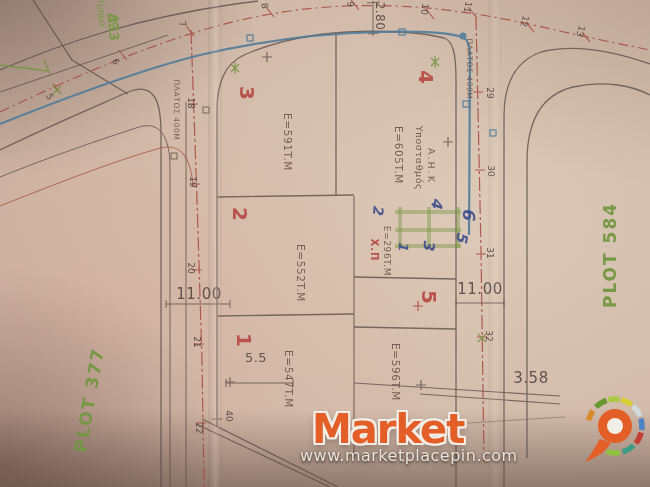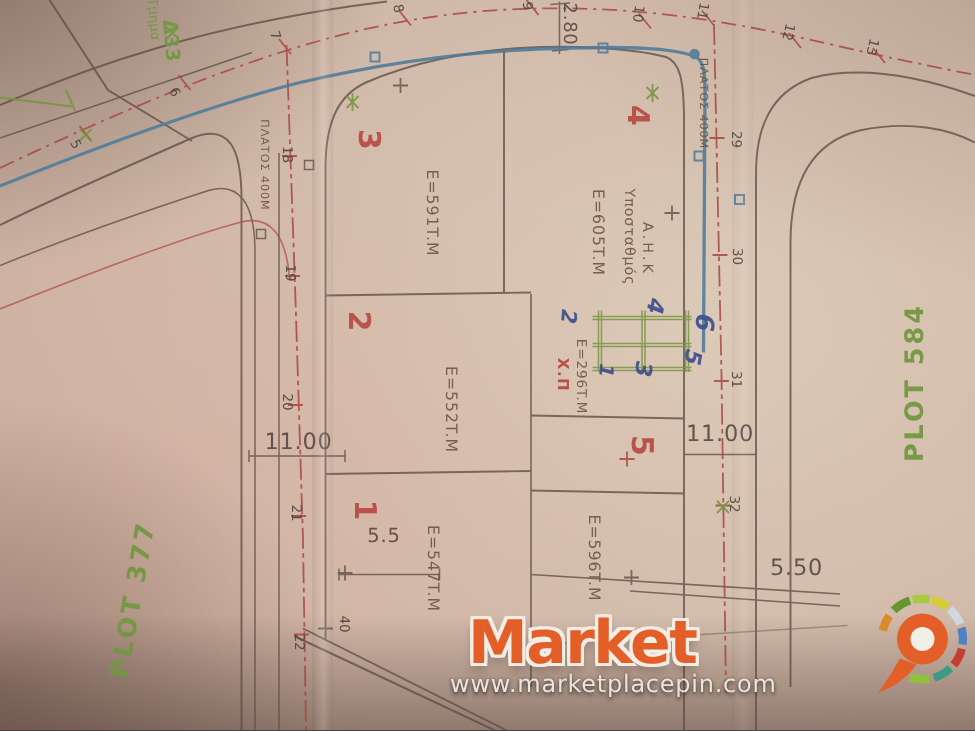--- a/index.html
+++ b/index.html
@@ -150,21 +150,21 @@
 
     <div class="lbl area" style="left:419px;top:158px;--r:90deg;font-size:9.5px">Υποσταθμός</div>
     <div class="lbl area" style="left:431px;top:166px;--r:90deg;font-size:9.5px;letter-spacing:2px">Α.Η.Κ</div>
 
     <div class="lbl area" style="left:176px;top:110px;--r:90deg;font-size:7.5px">ΠΛΑΤΟΣ 400Μ</div>
     <div class="lbl area" style="left:469px;top:69px;--r:90deg;font-size:7.5px">ΠΛΑΤΟΣ 400Μ</div>
 
     <div class="lbl dim" style="left:199px;top:295px">11.00</div>
     <div class="lbl dim" style="left:480px;top:290px">11.00</div>
     <div class="lbl dim" style="left:256px;top:358px;font-size:13px">5.5</div>
-    <div class="lbl dim" style="left:531px;top:379px">5.50</div>
+    <div class="lbl dim" style="left:531px;top:379px">3.58</div>
     <div class="lbl dim" style="left:380px;top:16px;--r:90deg;font-size:12px">2.80</div>
 
     <div class="lbl green-lbl" style="left:113px;top:27px;--r:85deg;font-size:13px">Δ33</div>
     <div class="lbl green-lbl" style="left:101px;top:13px;--r:85deg;font-size:9px;font-weight:normal">Τμημα</div>
     <div class="lbl green-lbl" style="left:90px;top:400px;--r:-80deg;font-size:17px;letter-spacing:2px">PLOT 377</div>
     <div class="lbl green-lbl" style="left:611px;top:255px;--r:-90deg;font-size:17px;letter-spacing:2px">PLOT 584</div>
 
     <div class="lbl blue-hand" style="left:403px;top:247px;--r:95deg;font-size:13px">1</div>
     <div class="lbl blue-hand" style="left:378px;top:211px;--r:95deg;font-size:14px">2</div>
     <div class="lbl blue-hand" style="left:428px;top:246px;--r:95deg;font-size:15px">3</div>

